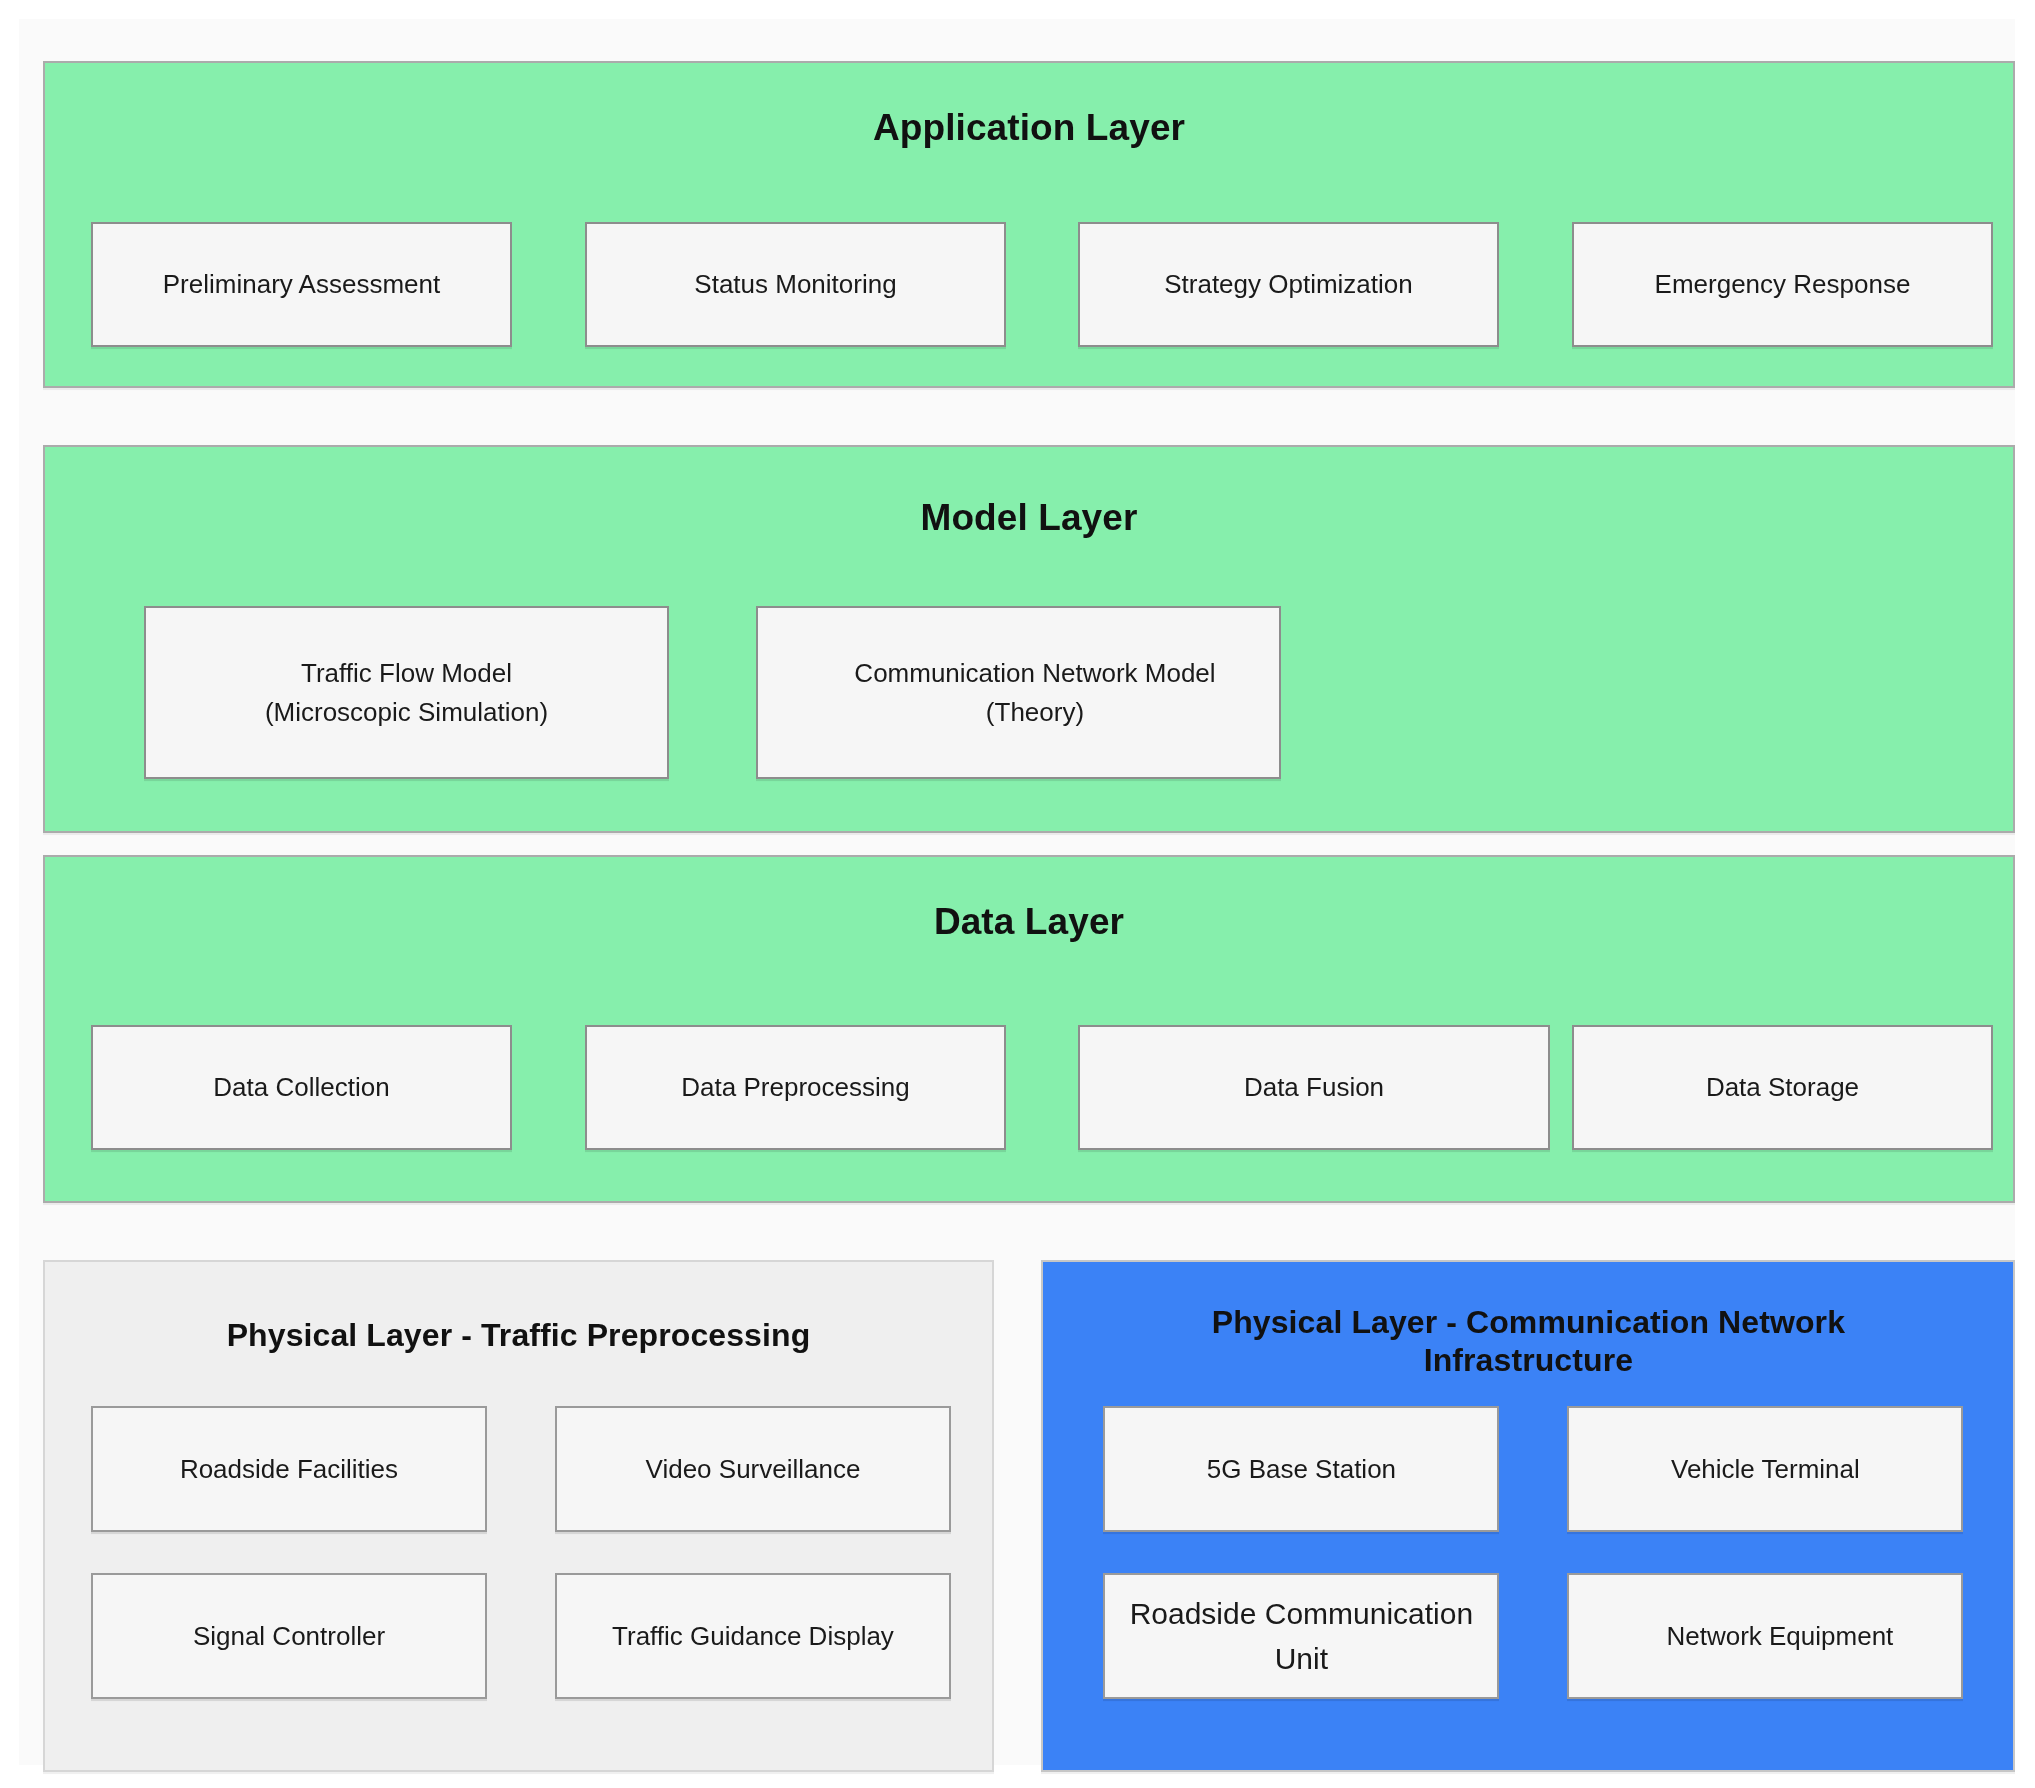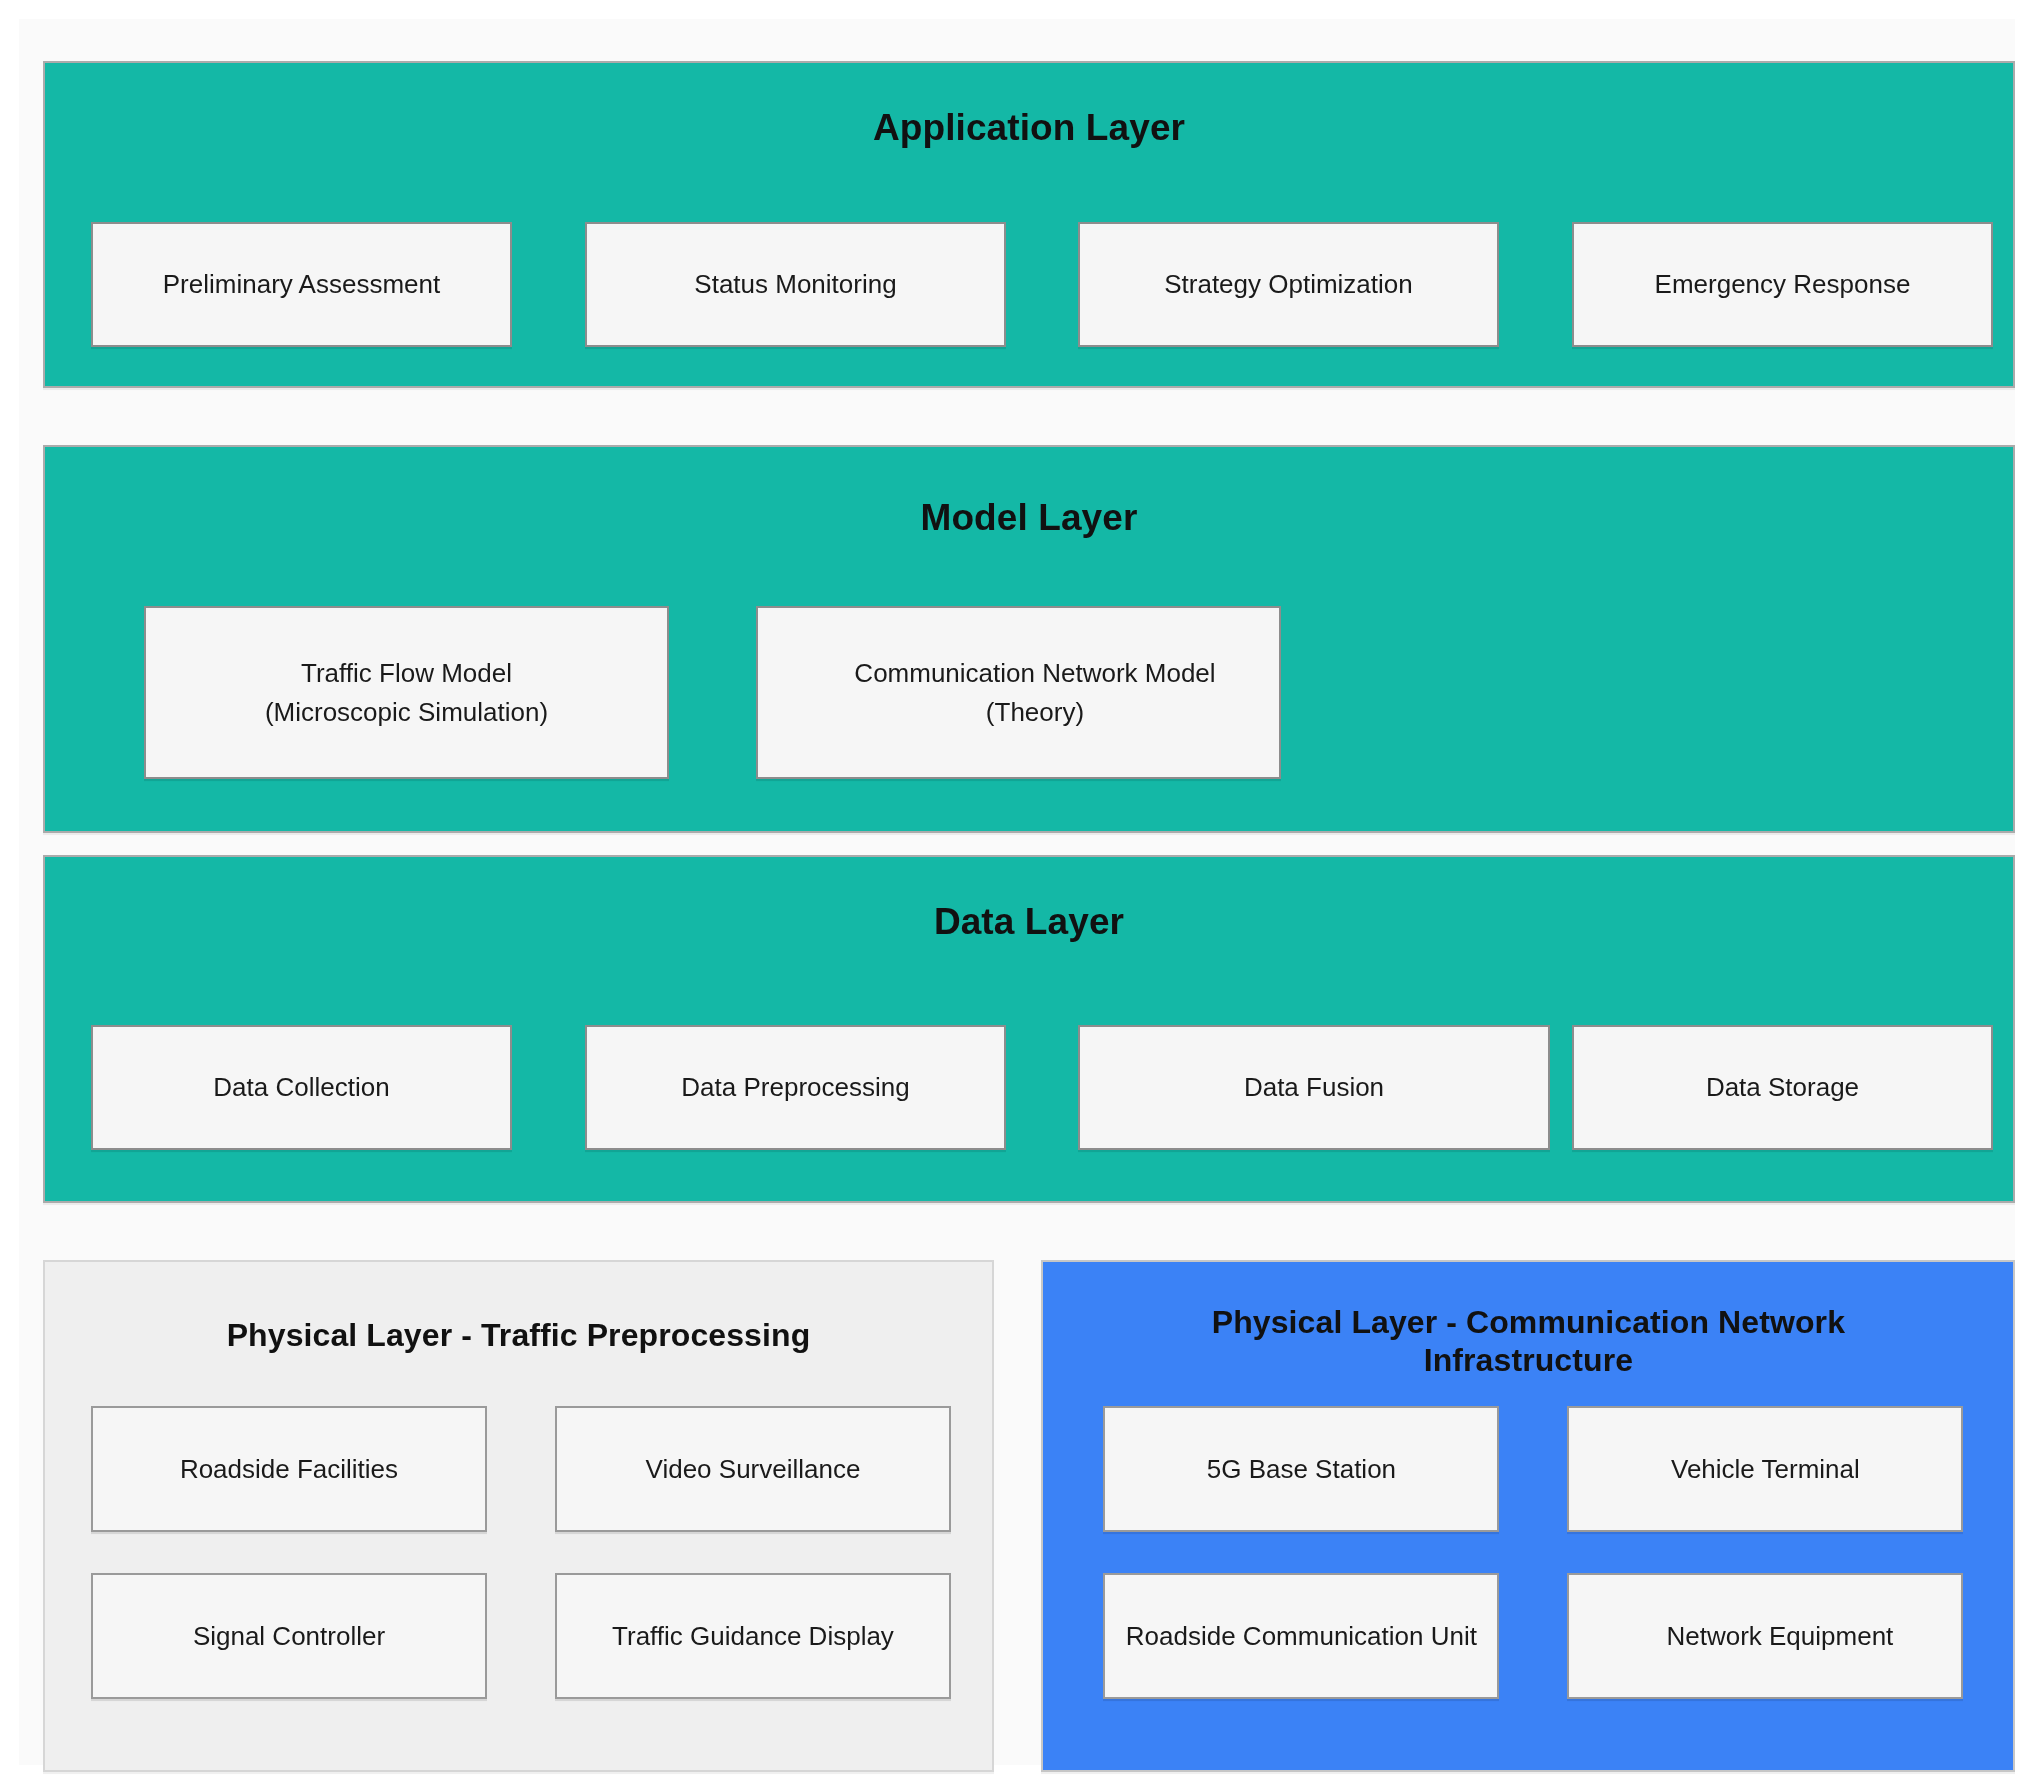--- a/index.html
+++ b/index.html
@@ -22,21 +22,21 @@
     top: 19px;
     width: 1996px;
     height: 1746px;
     background: #fafafa;
   }
 
   
   .layer-panel {
     position: absolute;
     box-sizing: border-box;
-    background: #14b8a6;
+    background: #86efac;
     border: 2.1px solid #ababab;
     box-shadow: 0 2.1px 0 0 rgba(0,0,0,0.06);
   }
   .layer-panel.soft {
     background: #efefef;
     border: 2.1px solid #d6d6d6;
   }
   .layer-panel.mid {
     background: #3b82f6;
     border: 2.1px solid #c6c6c6;
@@ -161,21 +161,21 @@
 
     <div class="comp-box light-border" style="left:60px; top:144px; width:396px; height:126px;">
       <span class="comp-label" style="font-size:26px;">5G Base Station</span>
     </div>
 
     <div class="comp-box light-border" style="left:524px; top:144px; width:396px; height:126px;">
       <span class="comp-label" style="font-size:26px;">Vehicle Terminal</span>
     </div>
 
     <div class="comp-box light-border" style="left:60px; top:311px; width:396px; height:126px;">
-      <span class="comp-label" style="font-size:26px;">Roadside Communication Unit</span>
+      <span class="comp-label" style="font-size:30px;">Roadside Communication Unit</span>
     </div>
 
     <div class="comp-box light-border" style="left:524px; top:311px; width:396px; height:126px;">
       <span class="comp-label" style="font-size:26px;margin-left:29px;">Network Equipment</span>
     </div>
   </div>
 
 </div>
 
 

